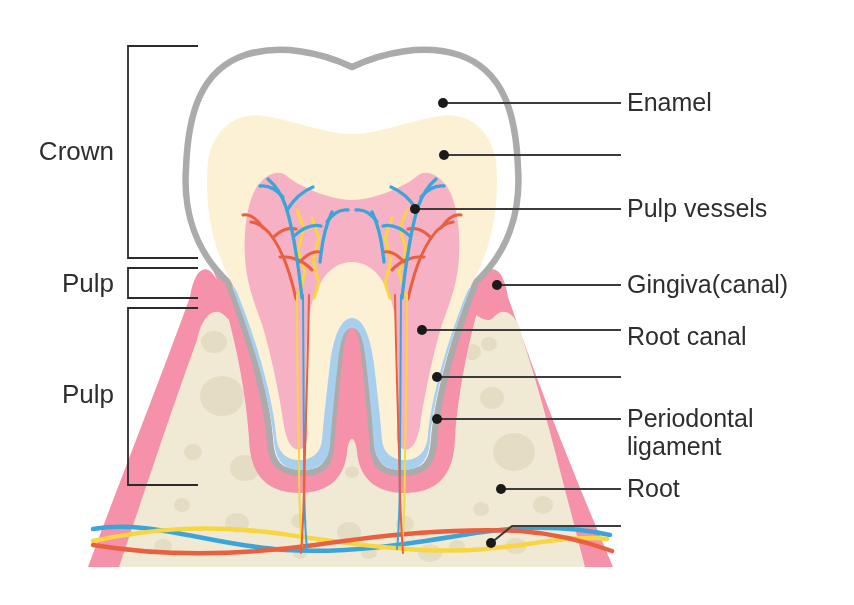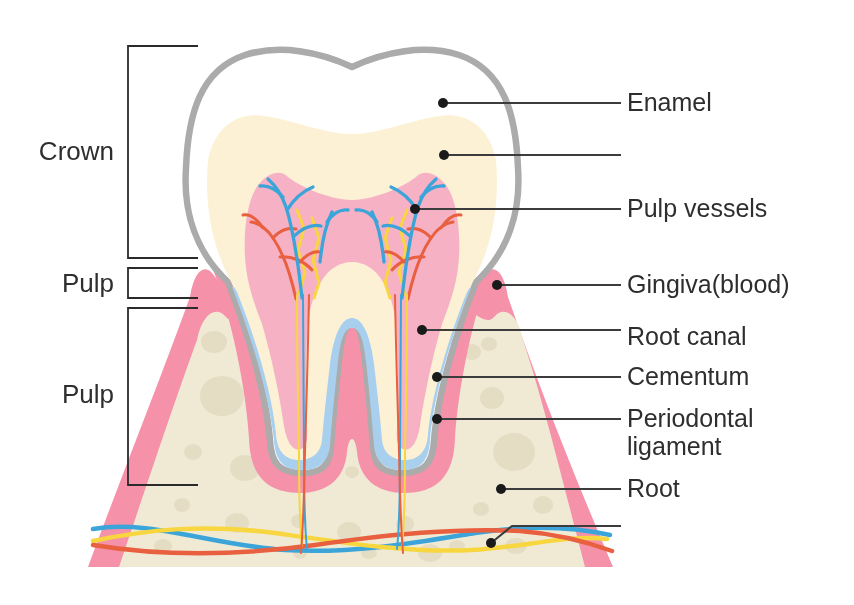--- a/index.html
+++ b/index.html
@@ -131,19 +131,18 @@
     <circle cx="491" cy="543" r="5"></circle>
   </g>
 </svg>
 
   <div class="lbl lbl-left" style="top:137px">Crown</div>
   <div class="lbl lbl-left" style="top:269px">Pulp</div>
   <div class="lbl lbl-left" style="top:380px">Pulp</div>
 
   <div class="lbl lbl-right" style="top:88px">Enamel</div>
   <div class="lbl lbl-right" style="top:194px">Pulp vessels</div>
-  <div class="lbl lbl-right" style="top:270px">Gingiva(blood)</div>
+  <div class="lbl lbl-right" style="top:270px">Gingiva(canal)</div>
   <div class="lbl lbl-right" style="top:322px">Root canal</div>
-  <div class="lbl lbl-right" style="top:362px">Cementum</div>
   <div class="lbl lbl-right" style="top:404px">Periodontal ligament</div>
   <div class="lbl lbl-right" style="top:474px">Root</div>
 
 </div>
 
 </body></html>

